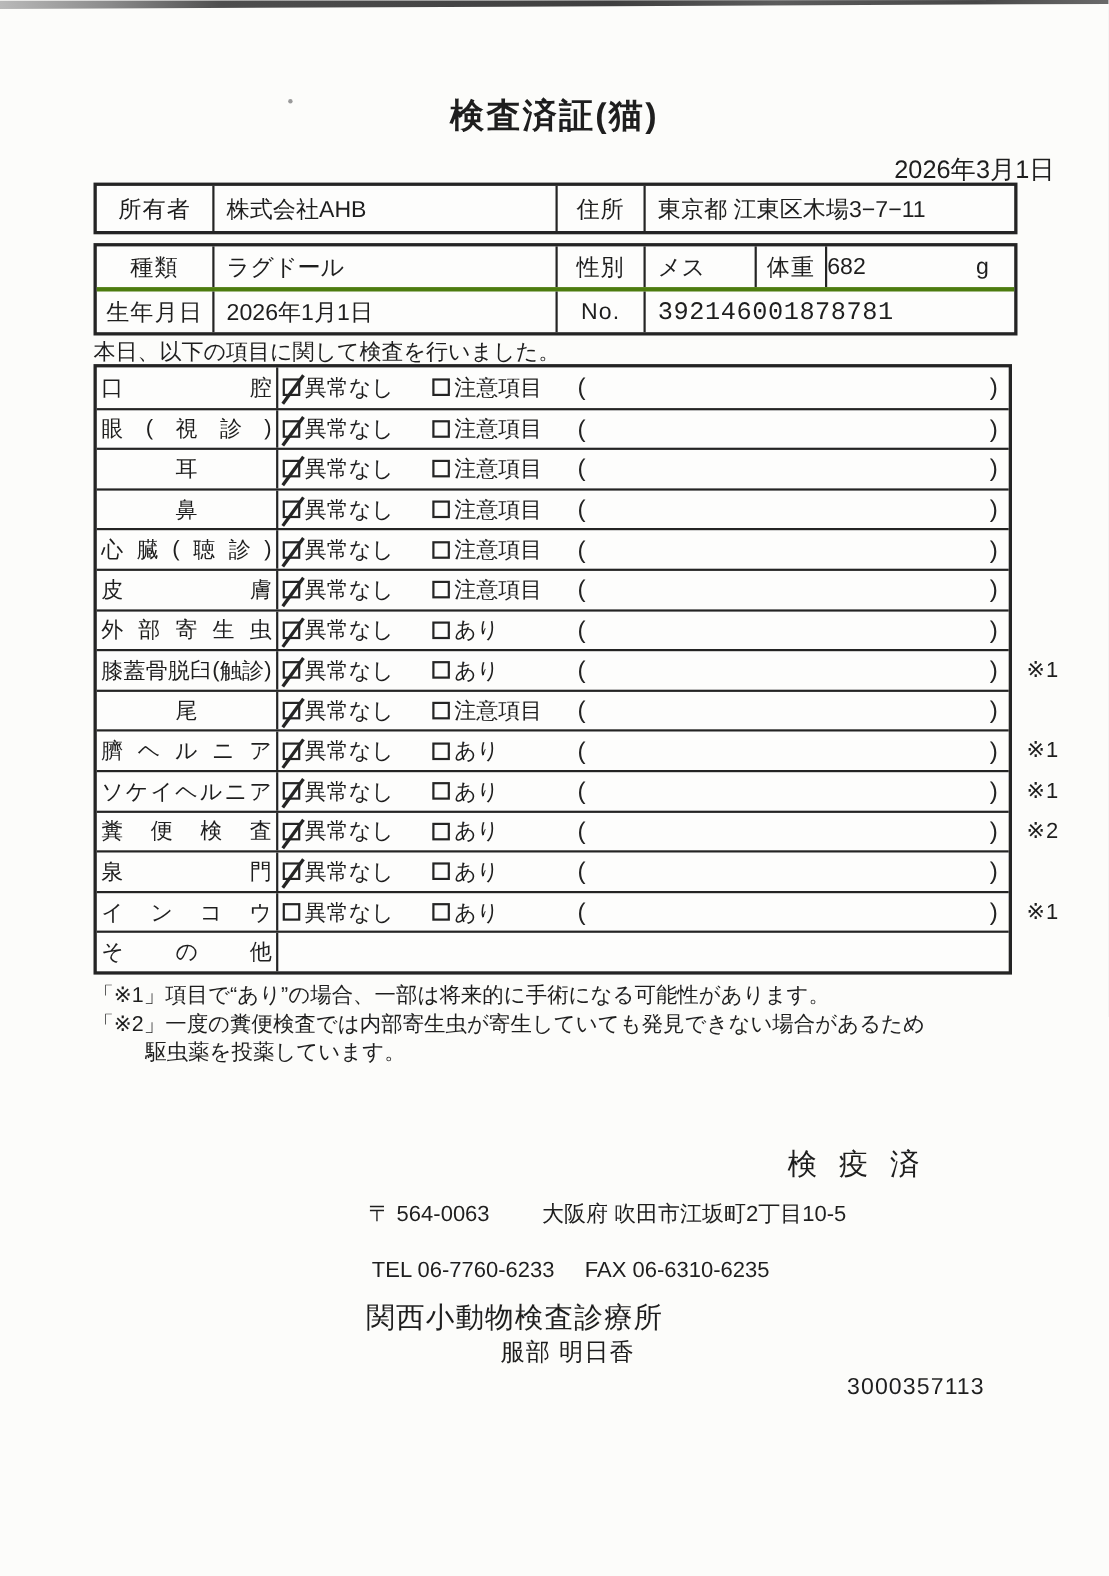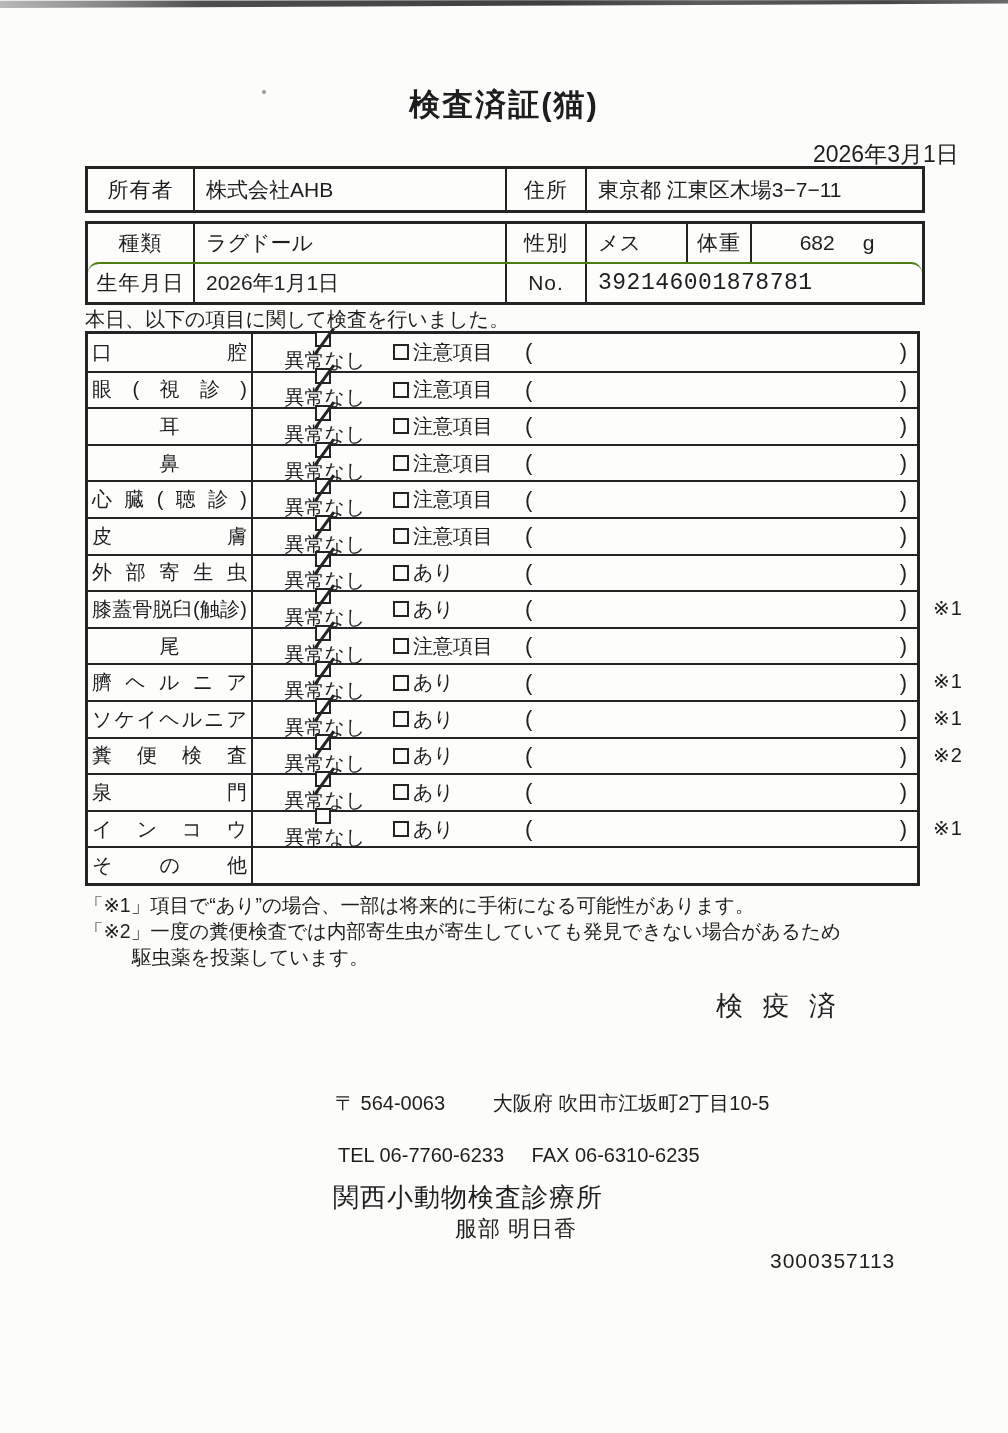--- a/index.html
+++ b/index.html
@@ -19,60 +19,60 @@
     position:absolute; top:84px; left:0; width:100%; text-align:center;
     font-size:31px; font-weight:bold; letter-spacing:2px;
   }
   .date-label { position:absolute; left:590px; top:139px; font-size:21px; letter-spacing:3px;margin-top:30px; }
   .date-value { position:absolute; left:813px; top:139px; font-size:23px; }
 
   .tbl { position:absolute; left:85px; width:840px; border:3px solid #242424; background:#fdfdfc; }
   .tbl1 { top:166px; height:47px; display:flex; }
   .tbl2 { top:221px; height:84px; display:flex; flex-direction:column; }
   .trow { display:flex; flex:1; }
-  .tbl2 .trow + .trow { border-top:2px solid #4d7c0f;border-radius:11px; }
+  .tbl2 .trow + .trow { border-top:4px solid #4d7c0f; }
   .cell { display:flex; align-items:center; border-left:2px solid #242424; font-size:21px; }
   .cell:first-child { border-left:none;text-align:center; }
   .cell.lab { justify-content:center; letter-spacing:1px; }
   .cell.val { padding-left:11px; }
   .w-lab1 { width:105px; } .w-val1 { width:312px; } .w-lab2 { width:80px; }
   .w-val2 { flex:1; }
   .w-sex { width:101px; } .w-wlab { width:64px; }
-  .w-wval { flex:1; justify-content:center; padding-right:0; gap:28px; }
+  .w-wval { flex:1; justify-content:space-between; padding-right:23px; gap:28px; }
   .no-val { font-size:23px; letter-spacing:0.5px;font-family:Liberation Mono, monospace; }
 
   .intro { position:absolute; left:85px; top:306px; font-size:20px; }
 
   .exam { position:absolute; left:85px; top:331px; width:835px; border:3px solid #242424; background:#fdfdfc; }
   .exam-row { position:relative; display:flex; height:36.6px; }
   .exam-row + .exam-row { border-top:2px solid #242424; }
   .item-cell {
     width:165px; border-right:2px solid #242424; display:flex;
     align-items:center; justify-content:space-between; padding:0 4px; font-size:20px;
   }
   .item-cell.single { justify-content:center; }
   .content-cell { flex:1; display:flex; align-items:center; padding-left:4px; font-size:20px; }
   .cb-group { display:flex; align-items:center; }
-  .cb-group.g1 { width:136px;flex-direction:column; }
+  .cb-group.g1 { width:136px; }
   .cb-group.g2 { width:132px; }
   .cb { position:relative; width:16px; height:16px; border:2px solid #242424; flex:none; margin-right:4px; background:#fdfdfc; }
   .cb.checked::after {
     content:""; position:absolute; left:5.8px; top:-8px; width:2.6px; height:32px;
     background:#242424; transform:rotate(36deg);
   }
   .paren-zone { flex:1; display:flex; justify-content:space-between; align-items:center; padding-right:10px; font-size:22px; color:#242424; }
   .row-note { position:absolute; right:-46px; top:4px; font-size:20px; letter-spacing:1px; }
 
   .footnotes { position:absolute; left:84px; top:892px; font-size:19.5px; line-height:26px; }
   .footnotes .indent { padding-left:48px; }
 
   .disclaimer { position:absolute; left:85px; top:997px; font-size:21px; line-height:28px; }
   .fringe { text-shadow:1.2px 0 0 rgba(0,190,200,0.45), -1.2px 0.6px 0 rgba(230,0,230,0.3); }
 
-  .stamp { position:absolute; left:716px; top:988px; font-size:27px; letter-spacing:6px; }
+  .stamp { position:absolute; left:716px; top:1040px; font-size:27px; letter-spacing:6px; }
   .postal-line { position:absolute; left:335px; top:1090px; font-size:20px; }
   .postal-line .addr { margin-left:42px; }
   .tel-line { position:absolute; left:338px; top:1144px; font-size:20px; }
   .tel-line .fax { margin-left:22px; }
   .clinic-name { position:absolute; left:333px; top:1180px; font-size:26px; letter-spacing:1px; }
   .vet-name { position:absolute; left:455px; top:1214px; font-size:22px; letter-spacing:1px;text-align:center; }
   .serial { position:absolute; left:770px; top:1249px; font-size:21px; letter-spacing:1px; }
 </style>
 </head>
 <body>

